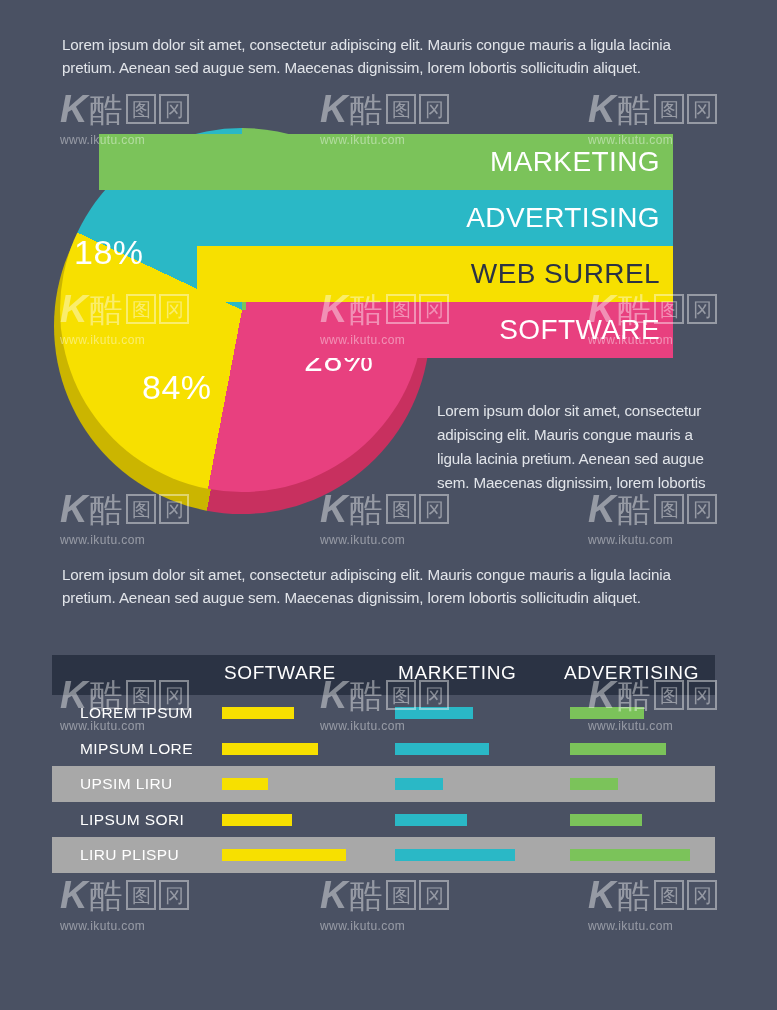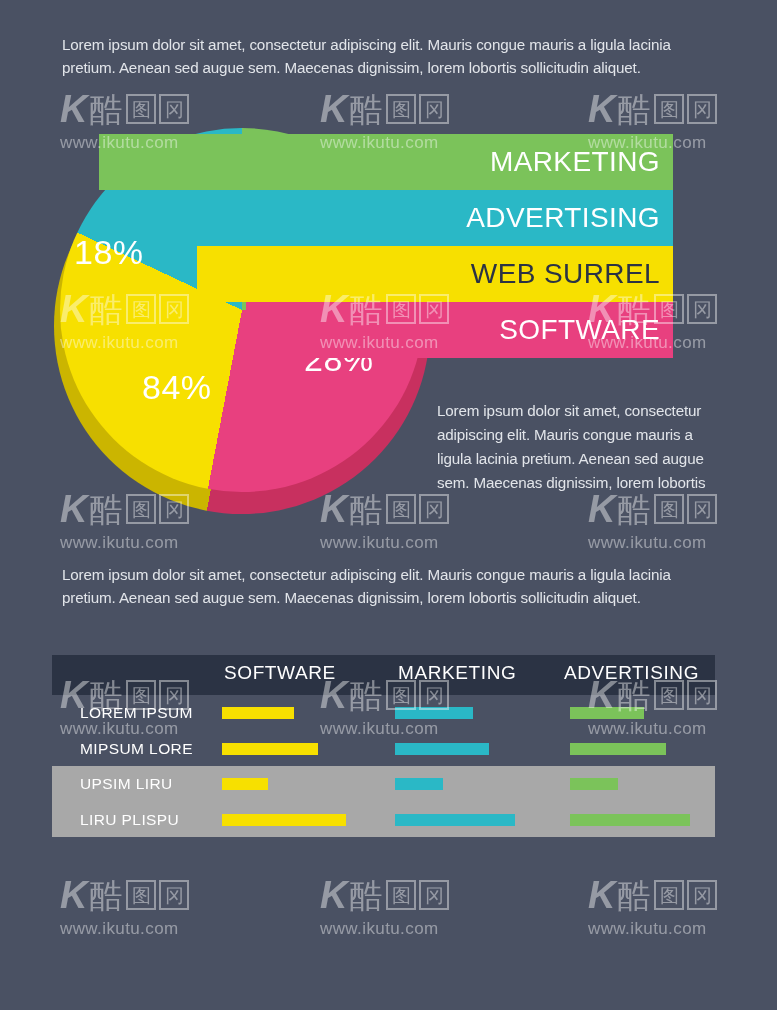--- a/index.html
+++ b/index.html
@@ -180,21 +180,21 @@
     width: 178px;
     opacity: 0.42;
   }
   .wm-logo {
     display: flex;
     align-items: center;
     height: 46px;
   }
   .wm-url {
     color: #ffffff;
-    font-size: 17px;
+    font-size: 12px;
     letter-spacing: 0.4px;
     font-family: "Liberation Sans", sans-serif;
     margin-top: 1px;
   }
   .wm-k {
     color: #ffffff;
     font-size: 38px;
     font-weight: 700;
     font-style: italic;
     line-height: 1;
@@ -279,20 +279,26 @@
         <div class="bar" style="left: 170px; width: 96px; background: rgb(247, 224, 0);"></div>
         <div class="bar" style="left: 343px; width: 94px; background: rgb(42, 184, 198);"></div>
         <div class="bar" style="left: 518px; width: 96px; background: rgb(123, 195, 90);"></div>
       </div>
       <div class="table-row even">
         <div class="row-label">UPSIM LIRU</div>
         <div class="bar" style="left: 170px; width: 46px; background: rgb(247, 224, 0);"></div>
         <div class="bar" style="left: 343px; width: 48px; background: rgb(42, 184, 198);"></div>
         <div class="bar" style="left: 518px; width: 48px; background: rgb(123, 195, 90);"></div>
       </div>
+      <div class="table-row odd">
+        <div class="row-label">LIPSUM SORI</div>
+        <div class="bar" style="left: 170px; width: 70px; background: rgb(247, 224, 0);"></div>
+        <div class="bar" style="left: 343px; width: 72px; background: rgb(42, 184, 198);"></div>
+        <div class="bar" style="left: 518px; width: 72px; background: rgb(123, 195, 90);"></div>
+      </div>
       <div class="table-row even">
         <div class="row-label">LIRU PLISPU</div>
         <div class="bar" style="left: 170px; width: 124px; background: rgb(247, 224, 0);"></div>
         <div class="bar" style="left: 343px; width: 120px; background: rgb(42, 184, 198);"></div>
         <div class="bar" style="left: 518px; width: 120px; background: rgb(123, 195, 90);"></div>
       </div>
     </div>
 </div>
 
 <div id="watermarks">

